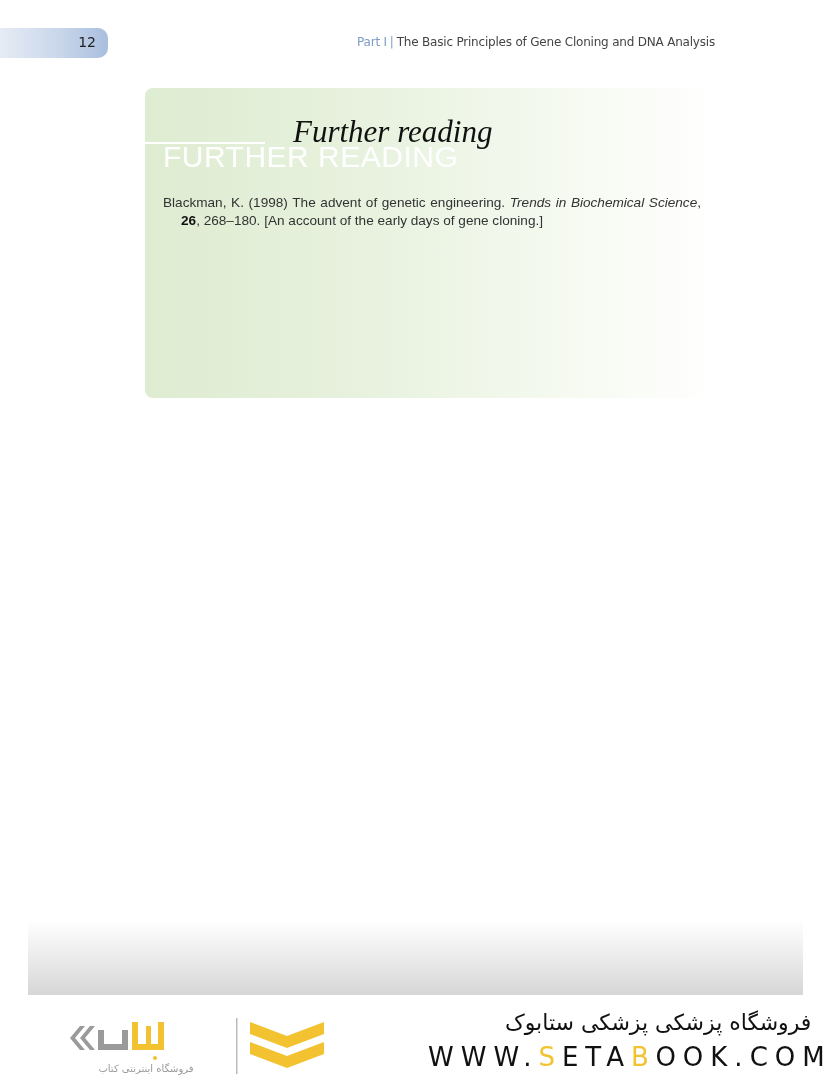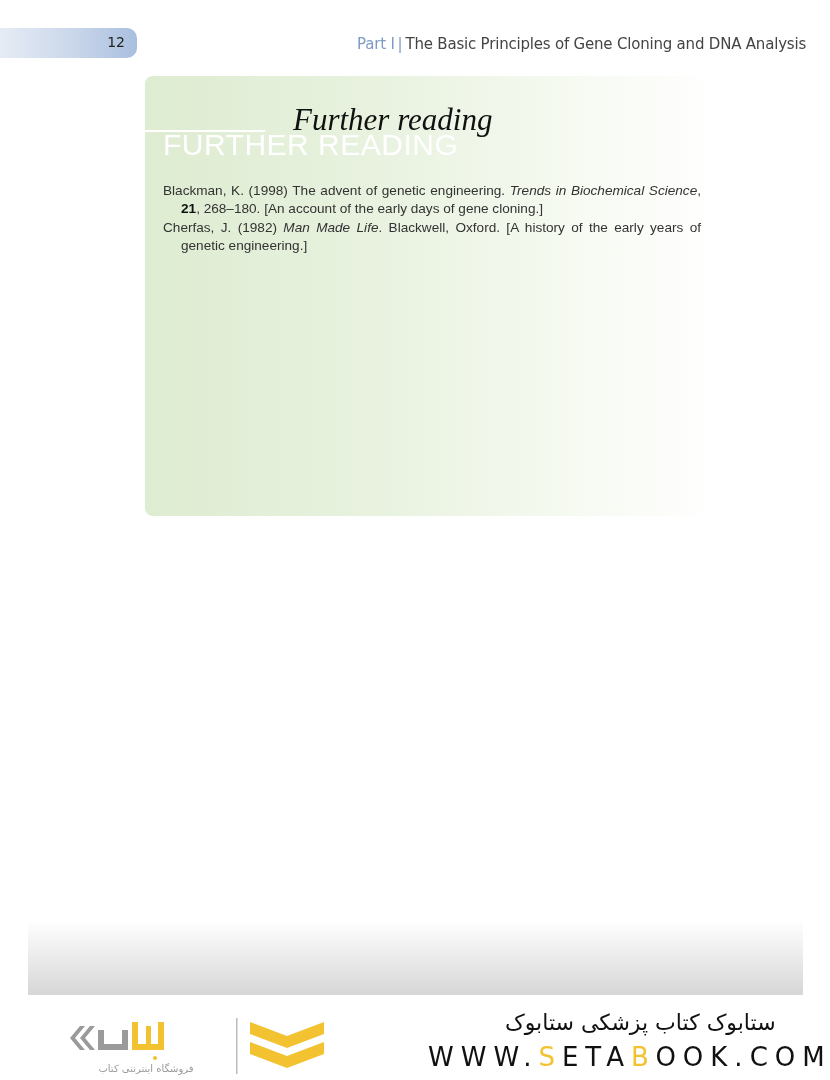--- a/index.html
+++ b/index.html
@@ -1,22 +1,22 @@
 <!DOCTYPE html>
 <html><head>
 <meta charset="utf-8">
 <style>
   html,body{margin:0;padding:0;}
   body{width:830px;height:1080px;position:relative;background:#ffffff;overflow:hidden;font-family:"Liberation Sans",sans-serif;}
-  .page-tab{position:absolute;left:0;top:28px;width:108px;height:30px;border-radius:0 10px 10px 0;background:linear-gradient(90deg,#e6ecf5 0%,#c9d6ea 55%,#a9bfdf 100%);padding-left:29px;}
+  .page-tab{position:absolute;left:0;top:28px;width:108px;height:30px;border-radius:0 10px 10px 0;background:linear-gradient(90deg,#e6ecf5 0%,#c9d6ea 55%,#a9bfdf 100%);}
   .page-num{position:absolute;right:12px;top:6px;font-size:14px;color:#222;font-family:"DejaVu Sans",sans-serif;}
-  .running-head{position:absolute;left:357px;top:35px;font-size:15px;color:#444;font-family:"DejaVu Sans",sans-serif;letter-spacing:-0.2px;}
+  .running-head{position:absolute;left:357px;top:35px;font-size:12px;color:#444;font-family:"DejaVu Sans",sans-serif;letter-spacing:-0.2px;}
   .running-head .part{color:#7d9bc3;}
   .running-head .sep{color:#7d9bc3;margin:0 3px;}
-  .box{position:absolute;left:145px;top:76px;width:570px;height:440px;border-radius:8px;background:linear-gradient(90deg,#deecd1 0%,#e8f2df 40%,#f6faf1 75%,#ffffff 100%);}
+  .box{position:absolute;left:145px;top:88px;width:570px;height:310px;border-radius:8px;background:linear-gradient(90deg,#deecd1 0%,#e8f2df 40%,#f6faf1 75%,#ffffff 100%);}
   .box-ghost{position:absolute;left:18px;top:52px;font-size:30px;color:#ffffff;font-family:"Liberation Sans",sans-serif;letter-spacing:0.5px;}
   .box-rule{position:absolute;left:0;top:54px;width:120px;height:2px;background:#ffffff;}
   .box-title{position:absolute;left:148px;top:26px;font-size:31px;font-style:italic;color:#111;font-family:"Liberation Serif",serif;}
   .refs{position:absolute;left:18px;top:106px;width:538px;font-size:13.6px;line-height:18.4px;color:#333;font-family:"Liberation Sans",sans-serif;}
   .ref{padding-left:18px;text-indent:-18px;text-align:justify;margin:0;}
   .ref i{}
   .ref b{font-weight:bold;color:#111;}
   .footer-shade{position:absolute;left:28px;top:920px;width:775px;height:75px;background:linear-gradient(180deg,rgba(255,255,255,0) 0%,#e9e9e9 55%,#d6d6d6 100%);}
   .logo{position:absolute;left:66px;top:1012px;width:270px;height:64px;}
   .shop-fa{position:absolute;left:505px;top:1010px;font-size:22px;color:#111;font-family:"DejaVu Sans",sans-serif;direction:rtl;}
@@ -32,22 +32,21 @@
 
 <div class="running-head">
   <span class="part">Part I</span><span class="sep">|</span><span>The Basic Principles of Gene Cloning and DNA Analysis</span>
 </div>
 
 <div class="box">
   <div class="box-rule"></div>
   <div class="box-ghost">FURTHER READING</div>
   <div class="box-title">Further reading</div>
   <div class="refs">
-    <p class="ref"><span>Blackman, K. (1998) The advent of genetic engineering. </span><i>Trends in Biochemical Science</i><span>, </span><b>21</b><span>, 268–180. [An account of the early days of gene cloning.]</span></p>
-    <p class="ref"><span>Cherfas, J. (1982) </span><i>Man Made Life</i><span>. Blackwell, Oxford. [A history of the early years of genetic engineering.]</span></p>
+    <p class="ref"><span>Blackman, K. (1998) The advent of genetic engineering. </span><i>Trends in Biochemical Science</i><span>, </span><b>26</b><span>, 268–180. [An account of the early days of gene cloning.]</span></p>
   </div>
 </div>
 
 <div class="footer-shade"></div>
 
 <svg class="logo" viewBox="0 0 270 64">
   <g fill="#9a9a9a">
     <polygon points="14,14 4,26 14,38 19,38 9,26 19,14"></polygon>
     <polygon points="24,14 14,26 24,38 29,38 19,26 29,14"></polygon>
   </g>
@@ -64,14 +63,14 @@
     <circle cx="89" cy="46" r="2"></circle>
   </g>
   <text x="80" y="60" font-size="10" fill="#9a9a9a" text-anchor="middle" font-family="DejaVu Sans, sans-serif">فروشگاه اینترنتی کتاب</text>
   <rect x="170" y="6" width="1.5" height="56" fill="#bbbbbb"></rect>
   <g fill="#f2c230">
     <polygon points="184,10 221,24 258,10 258,22 221,36 184,22"></polygon>
     <polygon points="184,30 221,44 258,30 258,42 221,56 184,42"></polygon>
   </g>
 </svg>
 
-<div class="shop-fa">ستابوک کتاب پزشکی ستابوک</div>
+<div class="shop-fa">فروشگاه پزشکی پزشکی ستابوک</div>
 <div class="shop-url"><span>WWW.</span><span class="hl">S</span><span>ETA</span><span class="hl">B</span><span>OOK.COM</span></div>
 
 </body></html>

